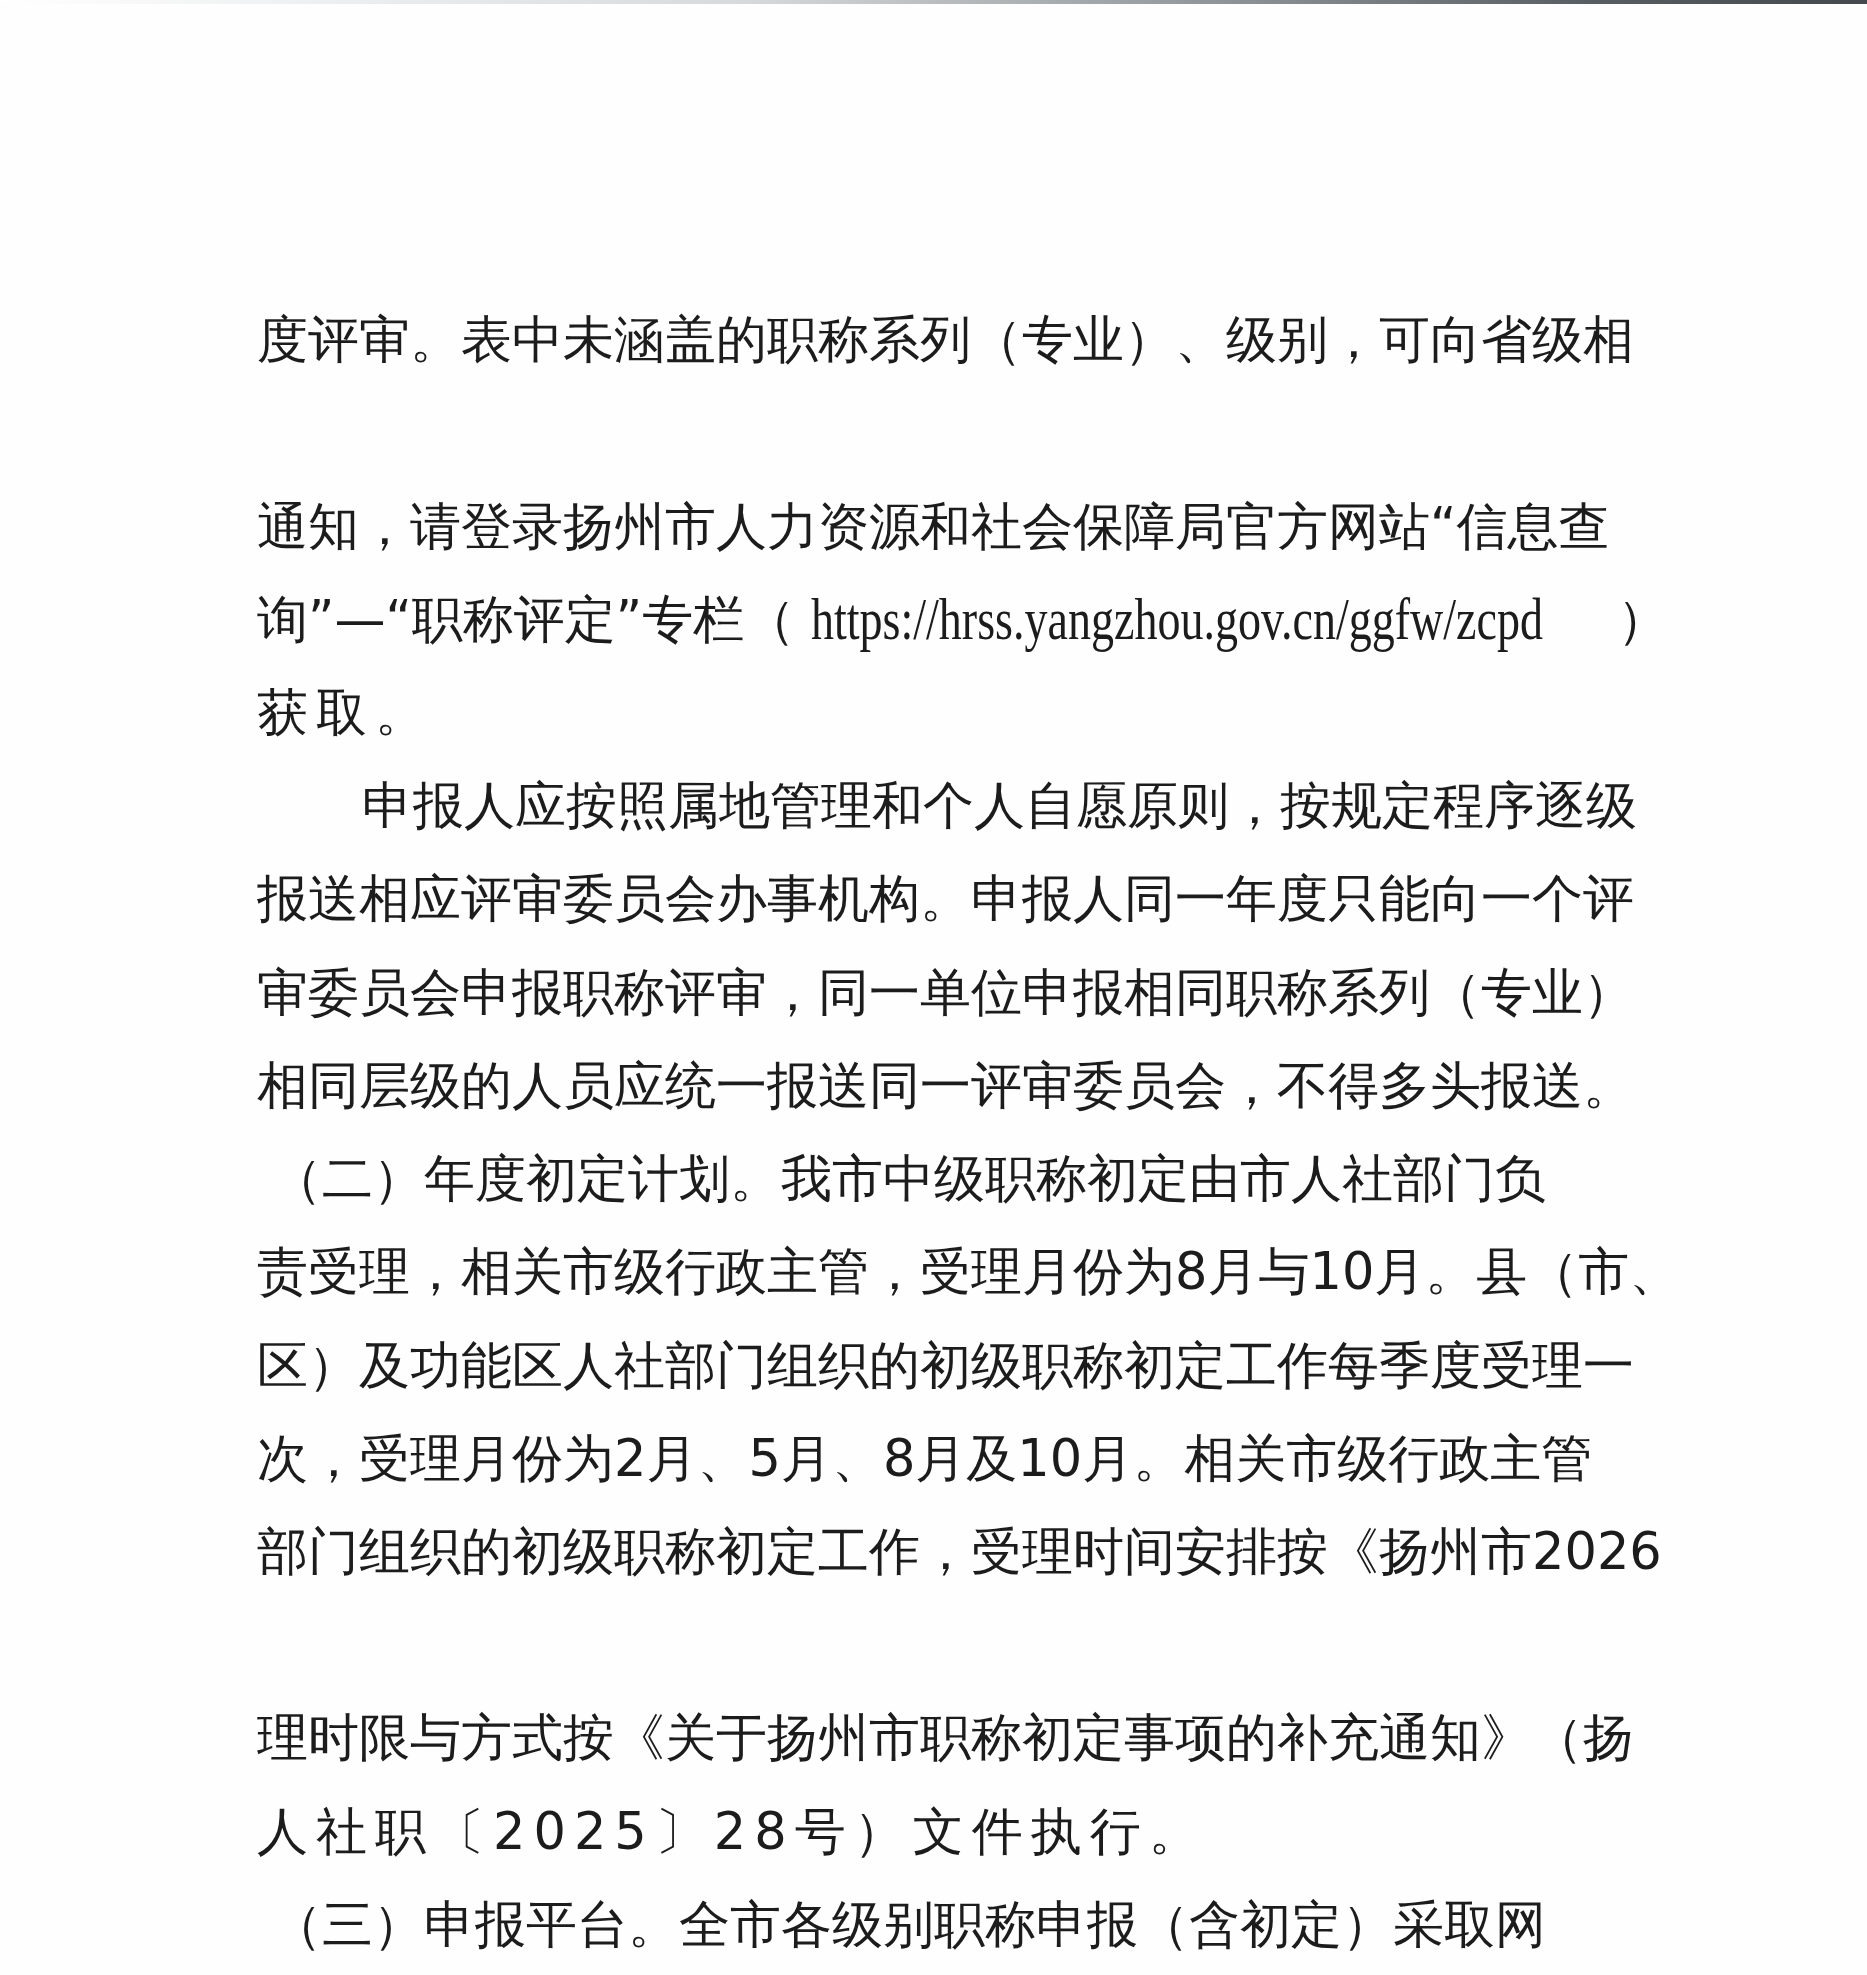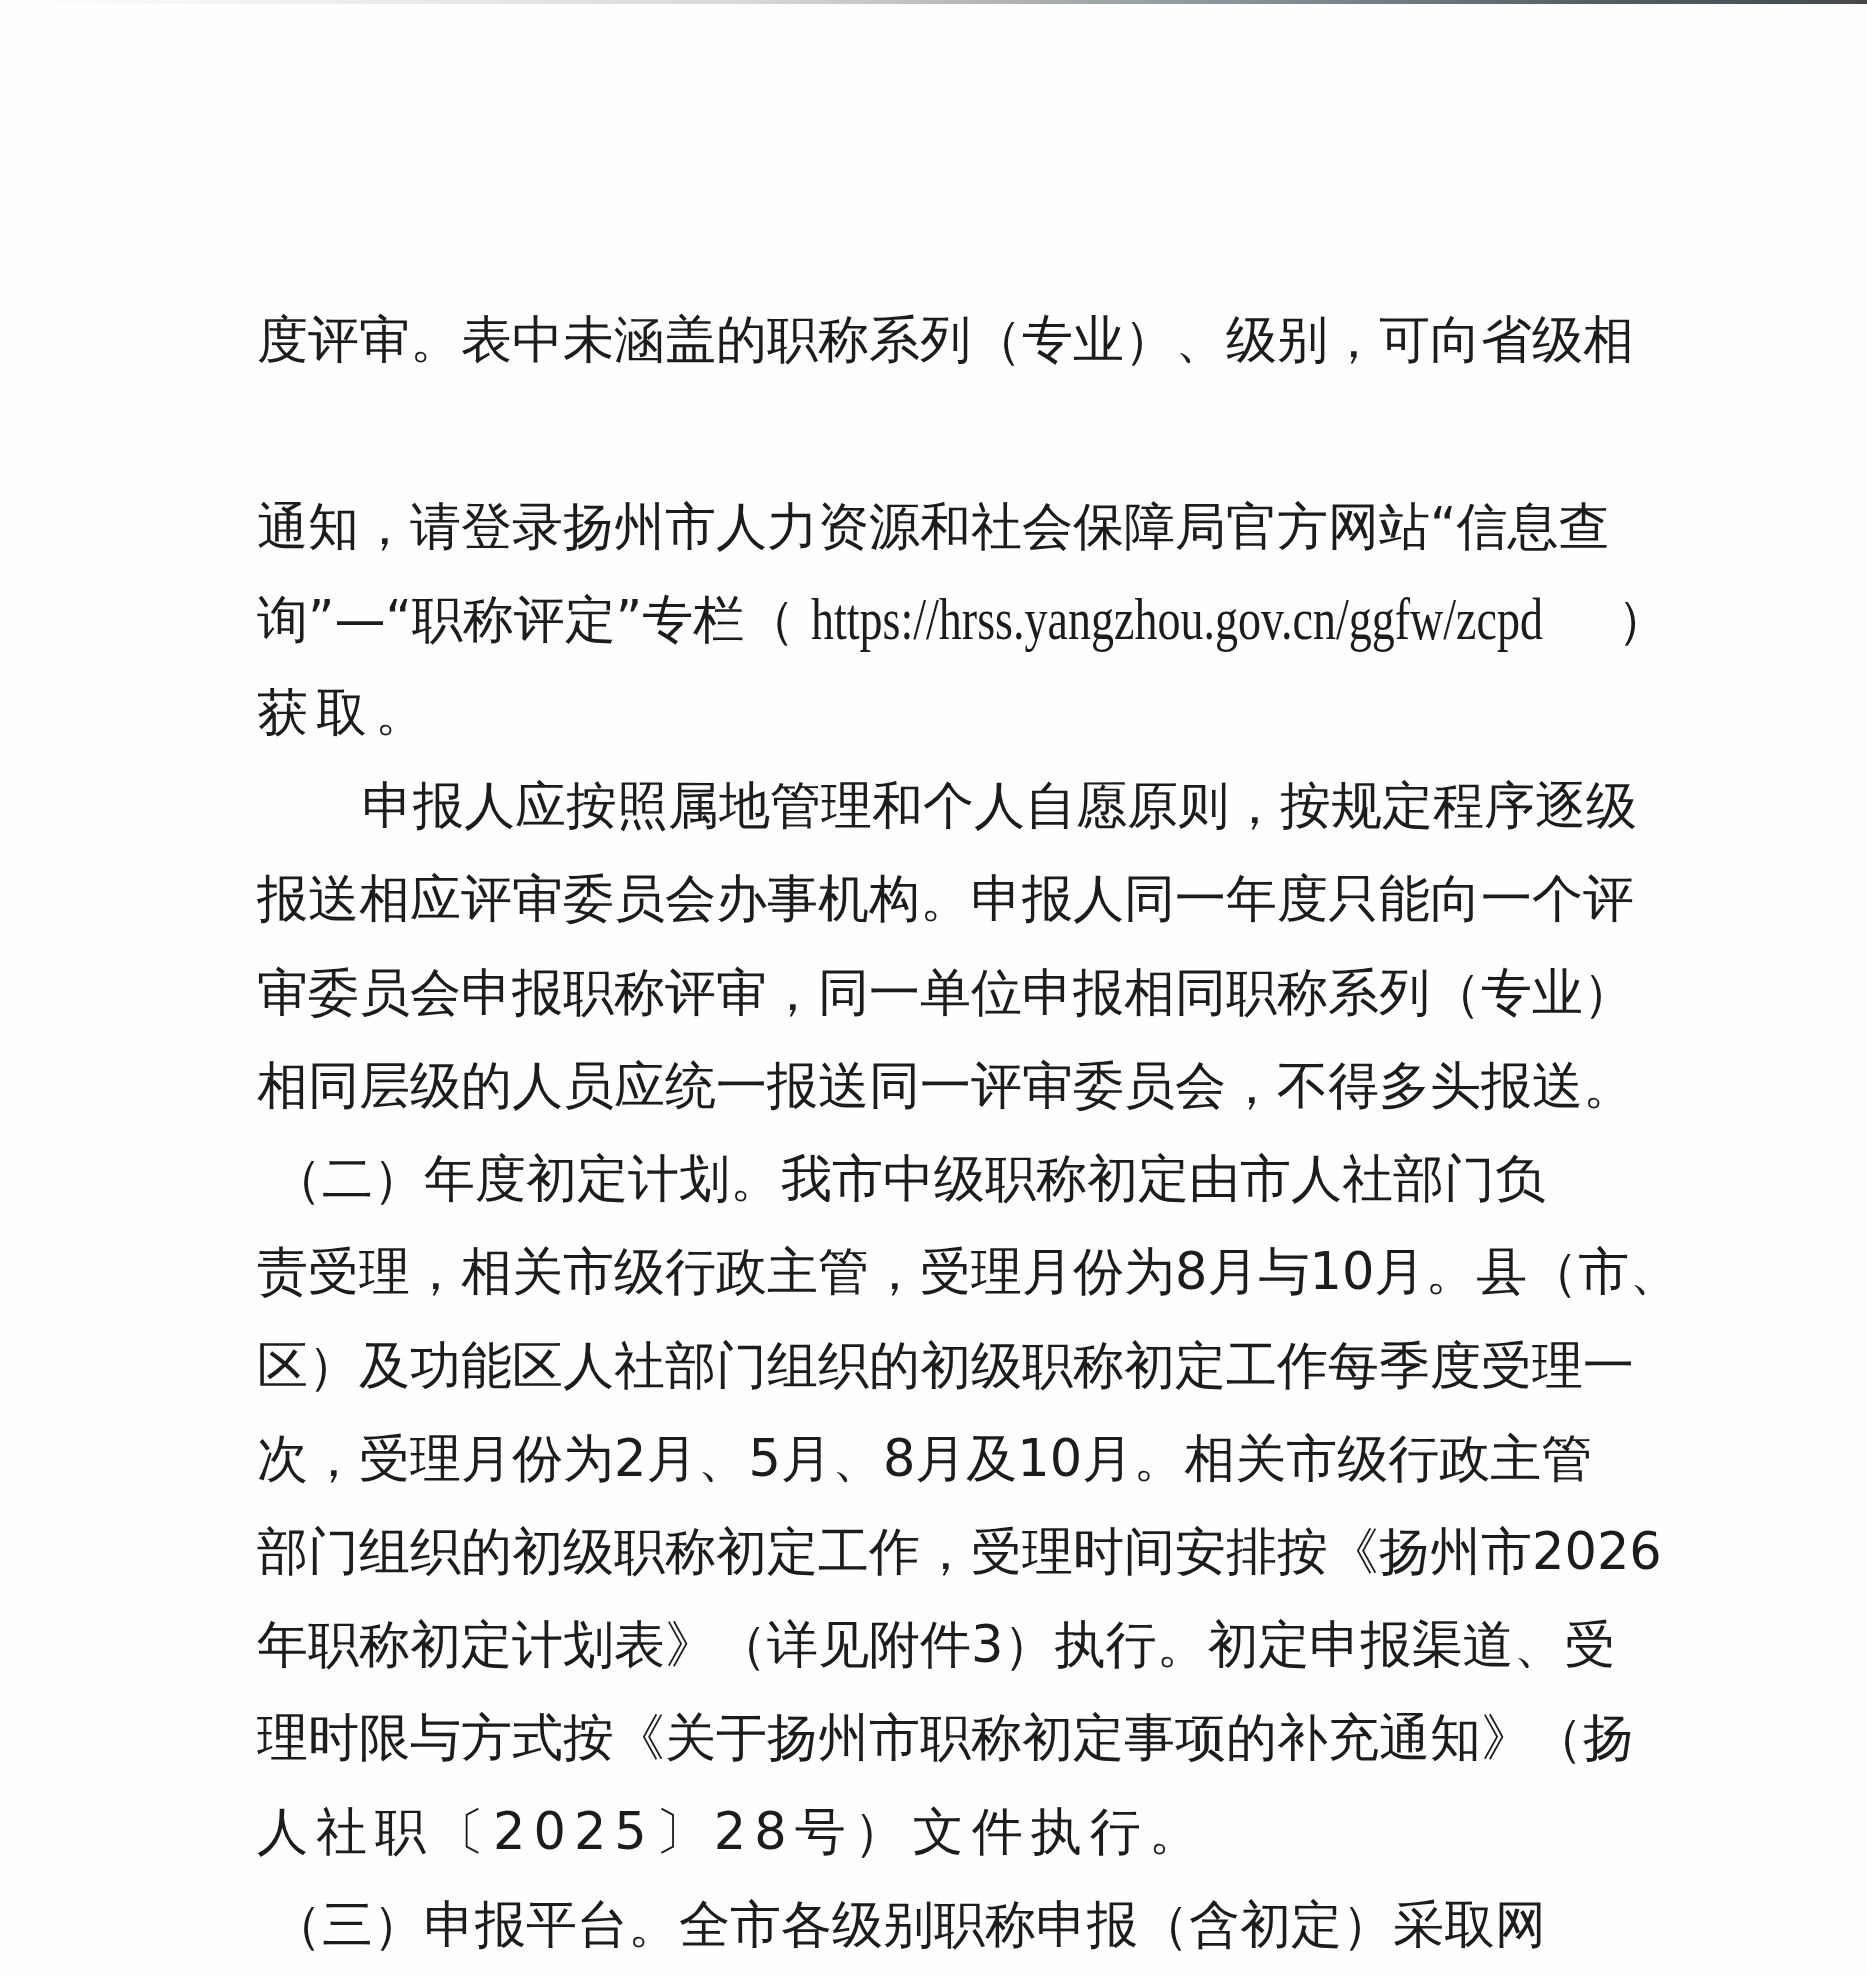--- a/index.html
+++ b/index.html
@@ -60,21 +60,20 @@
   <div class="line" style="top:946px">审委员会申报职称评审，同一单位申报相同职称系列（专业）</div>
   <div class="line" style="top:1039px">相同层级的人员应统一报送同一评审委员会，不得多头报送。</div>
 
   <div class="line indent" style="top:1132px">
     <span class="heading">（二）年度初定计划。</span><span>我市中级职称初定由市人社部门负</span>
   </div>
   <div class="line" style="top:1225px">责受理，相关市级行政主管，受理月份为8月与10月。县（市、</div>
   <div class="line" style="top:1319px">区）及功能区人社部门组织的初级职称初定工作每季度受理一</div>
   <div class="line" style="top:1412px">次，受理月份为2月、5月、8月及10月。相关市级行政主管</div>
   <div class="line" style="top:1505px">部门组织的初级职称初定工作，受理时间安排按《扬州市2026</div>
-  <div class="line" style="top:1598px">年职称初定计划表》（详见附件3）执行。初定申报渠道、受</div>
   <div class="line" style="top:1691px">理时限与方式按《关于扬州市职称初定事项的补充通知》（扬</div>
   <div class="line last" style="top:1785px">人社职〔2025〕28号）文件执行。</div>
 
   <div class="line indent" style="top:1878px">
     <span class="heading">（三）申报平台。</span><span>全市各级别职称申报（含初定）采取网</span>
   </div>
   <div class="line" style="top:1971px">上申报形式。申报人员应实名登录江苏人才服务云平台</div>
 
 </div>
 

